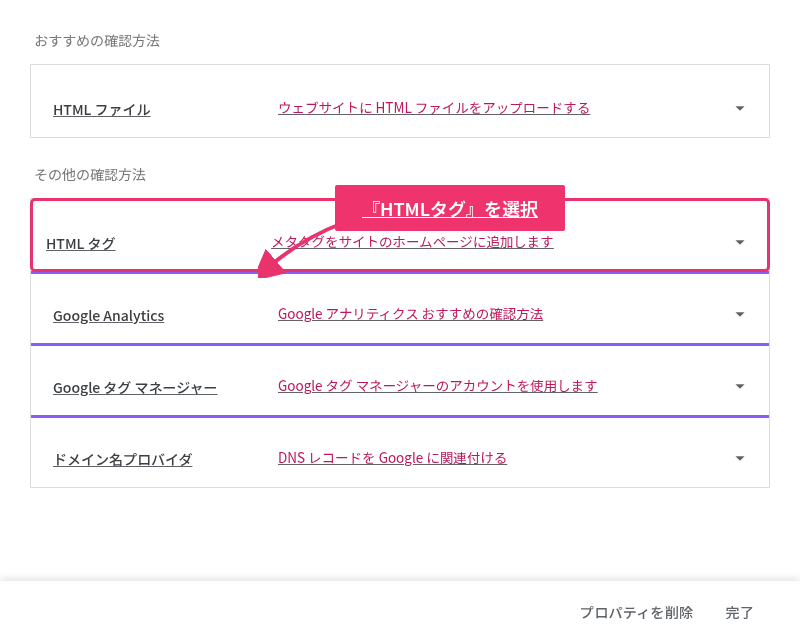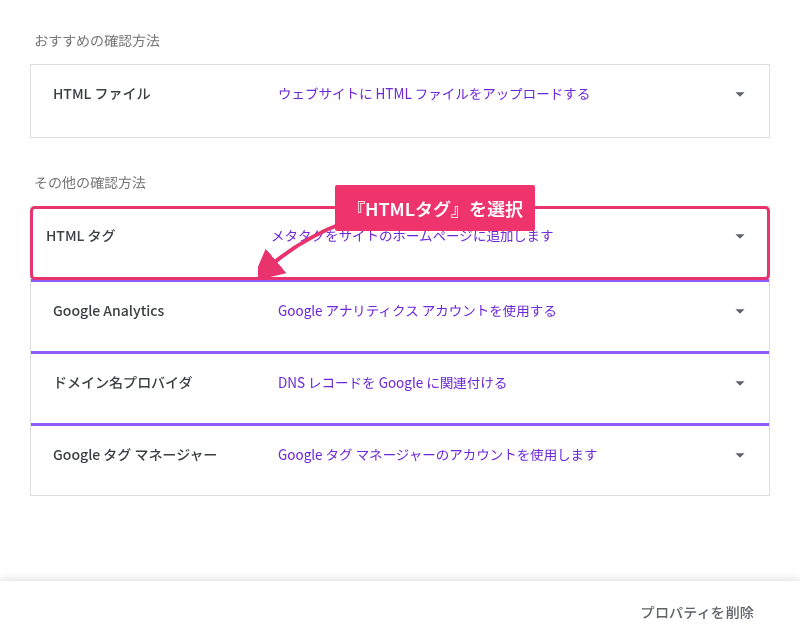--- a/index.html
+++ b/index.html
@@ -20,37 +20,38 @@
     margin: 10px 0 14px 4px;
   }
   .method-list {
     border: 1px solid #dadce0;
   }
   .method-list.other .method-row + .method-row {
     border-top: 3px solid #8b5cf6;
   }
   .method-row {
     display: flex;
-    align-items: flex-start;
+    align-items: flex-end;
     min-height: 72px;
     padding: 18px 18px 18px 22px;
     cursor: pointer;
     background: #fff;
+    text-decoration: underline;
   }
   .method-title {
     width: 225px;
     flex-shrink: 0;
     font-size: 14px;
     color: #3c4043;
     font-weight: 500;
   }
   .method-desc {
     flex: 1;
     font-size: 13.5px;
-    color: #6d28d9;
+    color: #be185d;
     line-height: 1.6;
     padding-right: 10px;
   }
   .chev {
     width: 22px;
     height: 22px;
     flex-shrink: 0;
     color: #5f6368;
   }
   .highlighted {
@@ -64,23 +65,24 @@
     position: absolute;
     top: 185px;
     left: 335px;
     z-index: 5;
   }
   .callout-box {
     background: #ef346d;
     color: #fff;
     font-size: 18px;
     font-weight: 600;
-    padding: 10px 12px;
+    padding: 10px 27px;
     border-radius: 2px;
     white-space: nowrap;
+    text-decoration: underline;
   }
   .arrow {
     position: absolute;
     top: 218px;
     left: 258px;
     z-index: 4;
   }
   .footer {
     position: absolute;
     bottom: 0;
@@ -112,47 +114,47 @@
   <div class="method-list">
     <div class="method-row">
       <div class="method-title">HTML ファイル</div>
       <div class="method-desc">ウェブサイトに HTML ファイルをアップロードする</div>
       <svg class="chev" viewBox="0 0 24 24">
           <path fill="currentColor" d="M7 10l5 5 5-5z"></path>
         </svg>
     </div>
   </div>
 
-  <div class="section-label" style="margin-top:34px;">その他の確認方法</div>
+  <div class="section-label" style="margin-top:26px;">その他の確認方法</div>
 
   <div class="method-list other">
     <div class="method-row highlighted">
       <div class="method-title">HTML タグ</div>
       <div class="method-desc">メタタグをサイトのホームページに追加します</div>
       <svg class="chev" viewBox="0 0 24 24">
           <path fill="currentColor" d="M7 10l5 5 5-5z"></path>
         </svg>
     </div>
     <div class="method-row">
       <div class="method-title">Google Analytics</div>
-      <div class="method-desc">Google アナリティクス アカウントを使用する</div>
+      <div class="method-desc">Google アナリティクス おすすめの確認方法</div>
+      <svg class="chev" viewBox="0 0 24 24">
+          <path fill="currentColor" d="M7 10l5 5 5-5z"></path>
+        </svg>
+    </div>
+    <div class="method-row">
+      <div class="method-title">Google タグ マネージャー</div>
+      <div class="method-desc">Google タグ マネージャーのアカウントを使用します</div>
       <svg class="chev" viewBox="0 0 24 24">
           <path fill="currentColor" d="M7 10l5 5 5-5z"></path>
         </svg>
     </div>
     <div class="method-row">
       <div class="method-title">ドメイン名プロバイダ</div>
       <div class="method-desc">DNS レコードを Google に関連付ける</div>
-      <svg class="chev" viewBox="0 0 24 24">
-          <path fill="currentColor" d="M7 10l5 5 5-5z"></path>
-        </svg>
-    </div>
-    <div class="method-row">
-      <div class="method-title">Google タグ マネージャー</div>
-      <div class="method-desc">Google タグ マネージャーのアカウントを使用します</div>
       <svg class="chev" viewBox="0 0 24 24">
           <path fill="currentColor" d="M7 10l5 5 5-5z"></path>
         </svg>
     </div>
   </div>
 </div>
 
 <div class="callout">
   <div class="callout-box">『HTMLタグ』を選択</div>
 </div>
@@ -161,13 +163,14 @@
   <defs>
     <marker id="ah" markerWidth="8" markerHeight="8" refX="2" refY="4" orient="auto">
       <path d="M0,0 L8,4 L0,8 Z" fill="#e8336d"></path>
     </marker>
   </defs>
   <path d="M85,5 Q45,20 12,48" stroke="#e8336d" stroke-width="4" fill="none" marker-end="url(#ah)"></path>
 </svg>
 
 <div class="footer">
   <div class="footer-btn">プロパティを削除</div>
+  <div class="footer-btn">完了</div>
 </div>
 
 </body></html>

